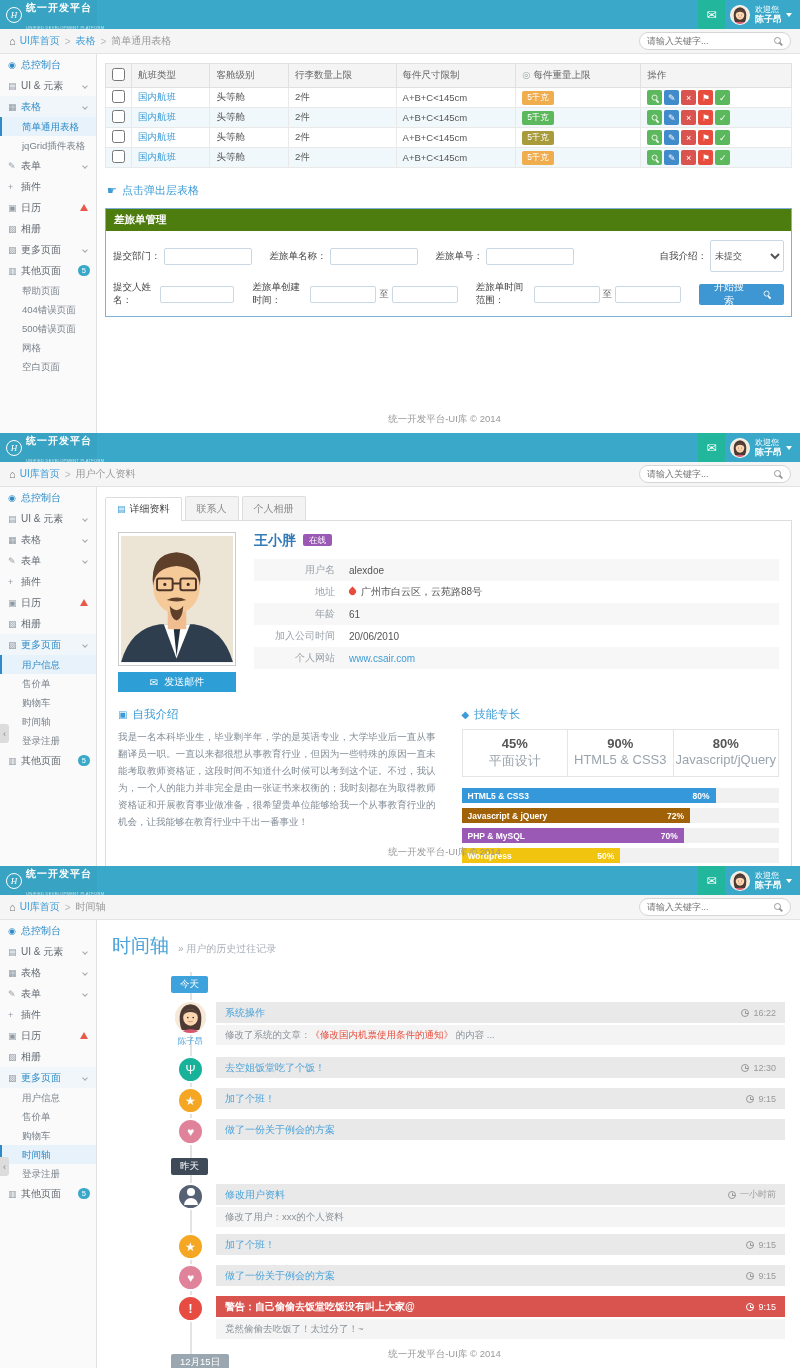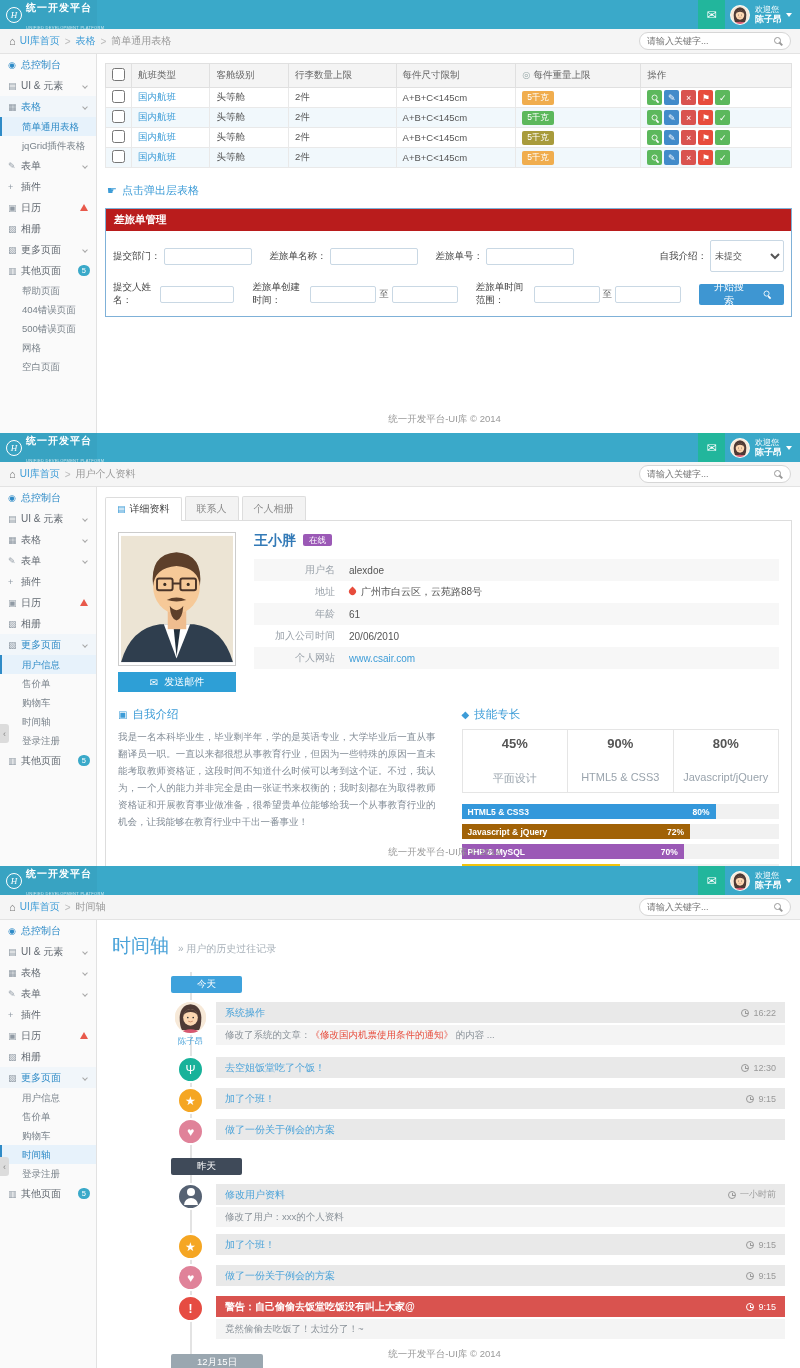--- a/index.html
+++ b/index.html
@@ -48,21 +48,21 @@
 .dtable{border-collapse:collapse;margin:9px 8px;width:calc(100% - 16px);font-size:9.5px;color:#555}
 .dtable th{background:#f4f4f4;border:1px solid #e0e0e0;padding:4px 6px;text-align:left;font-weight:normal;color:#666;white-space:nowrap}
 .dtable td{border:1px solid #e9e9e9;padding:2px 6px;white-space:nowrap}
 .dtable tr.alt td{background:#f1f8fc}
 .cell-link{color:#3d9cd7;text-decoration:none;cursor:pointer}
 .w-ic{color:#9aa;margin-right:3px}
 .pill{display:inline-block;color:#fff;font-size:8.5px;padding:1px 5px;border-radius:2px}
 .abtn{display:inline-flex;align-items:center;justify-content:center;width:15px;height:15px;border-radius:2px;color:#fff;font-size:9px;margin-right:2px;vertical-align:middle;cursor:pointer}
 .popup-link{margin:15px 10px 10px;font-size:11px;color:#3d9cd7;display:flex;align-items:center;gap:5px;text-decoration:none;cursor:pointer}
 .panel{margin:4px 8px;border:1px solid #7fb1d8}
-.panel-h{background:#b91c1c;color:#fff;font-size:10.5px;padding:4px 8px;font-weight:bold}
+.panel-h{background:#4d7c0f;color:#fff;font-size:10.5px;padding:4px 8px;font-weight:bold}
 .form{padding:9px 7px;display:flex;flex-direction:column;gap:9px;background:#fff}
 .form-row{display:flex;align-items:center;font-size:9.5px;color:#444;gap:4px}
 .fgroup{display:flex;align-items:center;gap:3px;margin-right:14px}
 .f-input{height:17px;border:1px solid #c9d8e4;border-radius:2px;width:88px;font-size:9px;padding:0 3px;color:#555;font-family:inherit}
 .f-input.sm{width:66px}
 .f-select{height:32px;border:1px solid #c9d8e4;border-radius:2px;width:74px;font-size:9px;color:#555;background:#fff;font-family:inherit}
 .to-lbl{color:#666}
 .search-btn{margin-left:auto;background:#3e96d2;color:#fff;border:none;height:21px;padding:0 13px;font-size:10px;border-radius:2px;display:flex;align-items:center;gap:17px;cursor:pointer;font-family:inherit}
 
 .tabs{display:flex;margin:9px 8px 0;border-bottom:1px solid #ddd}
@@ -85,31 +85,31 @@
 .pin{display:inline-block;width:7px;height:7px;background:#e74c3c;border-radius:50% 50% 50% 0;transform:rotate(135deg);margin-right:5px}
 .cols{display:flex;gap:26px;margin-top:15px}
 .col{flex:1;min-width:0}
 .h4{color:#3d9cd7;font-size:11.5px;display:flex;align-items:center;gap:5px;margin-bottom:7px}
 .h4-ic{font-size:10px}
 .intro-text{font-size:9.5px;color:#828c96;line-height:1.78;text-align:justify}
 .stats{display:flex;border:1px solid #e5e5e5;text-align:center}
 .stat{flex:1;padding:6px 0;border-left:1px solid #e5e5e5}
 .stat:first-child{border-left:none}
 .stat .v{font-size:13px;color:#555;font-weight:bold}
-.stat .l{font-size:11px;color:#9aa4ad;margin-top:20px}
+.stat .l{font-size:13px;color:#9aa4ad;margin-top:1px}
 .bars{margin-top:11px}
 .bar{height:15px;background:#f1f1f1;margin-bottom:5px}
 .fill{height:15px;color:#fff;font-size:8.5px;font-weight:bold;display:flex;align-items:center;justify-content:space-between;padding:0 6px;white-space:nowrap}
 
 .tl-head{padding:13px 15px 5px;display:flex;align-items:baseline;gap:9px}
 .tl-title{font-size:19px;color:#4ba3d9}
 .tl-sub{font-size:10px;color:#a7b0b8}
 .timeline{position:relative;margin:4px 15px 26px}
 .tl-line{position:absolute;left:78px;top:4px;bottom:0;width:2px;background:#e3e3e3}
-.tl-badge{position:relative;margin:8px 0 9px 59px;display:inline-block;color:#fff;font-size:9.5px;padding:2px 26px;border-radius:2px}
+.tl-badge{position:relative;margin:8px 0 9px 59px;display:inline-block;color:#fff;font-size:9.5px;padding:2px 9px;border-radius:2px}
 .tl-item{position:relative;padding-left:104px;margin-bottom:7px;min-height:24px}
 .tl-dot{position:absolute;left:65px;top:-1px;width:27px;height:27px;border-radius:50%;color:#fff;display:flex;align-items:center;justify-content:center;font-size:12px;border:2px solid #fff}
 .dot-ic{display:flex;align-items:center;justify-content:center;width:100%;height:100%;position:relative}
 .ic-user::before{content:"";position:absolute;width:8px;height:8px;background:#fff;border-radius:50%;top:3px;left:50%;transform:translateX(-50%)}
 .ic-user::after{content:"";position:absolute;width:14px;height:7px;background:#fff;border-radius:7px 7px 0 0;bottom:3px;left:50%;transform:translateX(-50%)}
 .tl-avatar{position:absolute;left:61px;top:-2px;width:35px;height:35px;border-radius:50%;overflow:hidden;border:2px solid #fff;background:#f7e9d8}
 .tl-avname{position:absolute;left:53px;top:34px;width:51px;text-align:center;font-size:8.5px;color:#4ba3d9}
 .tl-bar{background:#e9e9e9;display:flex;justify-content:space-between;align-items:center;padding:3.5px 9px;font-size:10px;gap:8px}
 .tl-bar .t{color:#4ba3d9;text-decoration:none;cursor:pointer;white-space:nowrap;overflow:hidden;text-overflow:ellipsis}
 .tl-time{color:#999;font-size:9px;display:flex;align-items:center;white-space:nowrap;flex:none}

